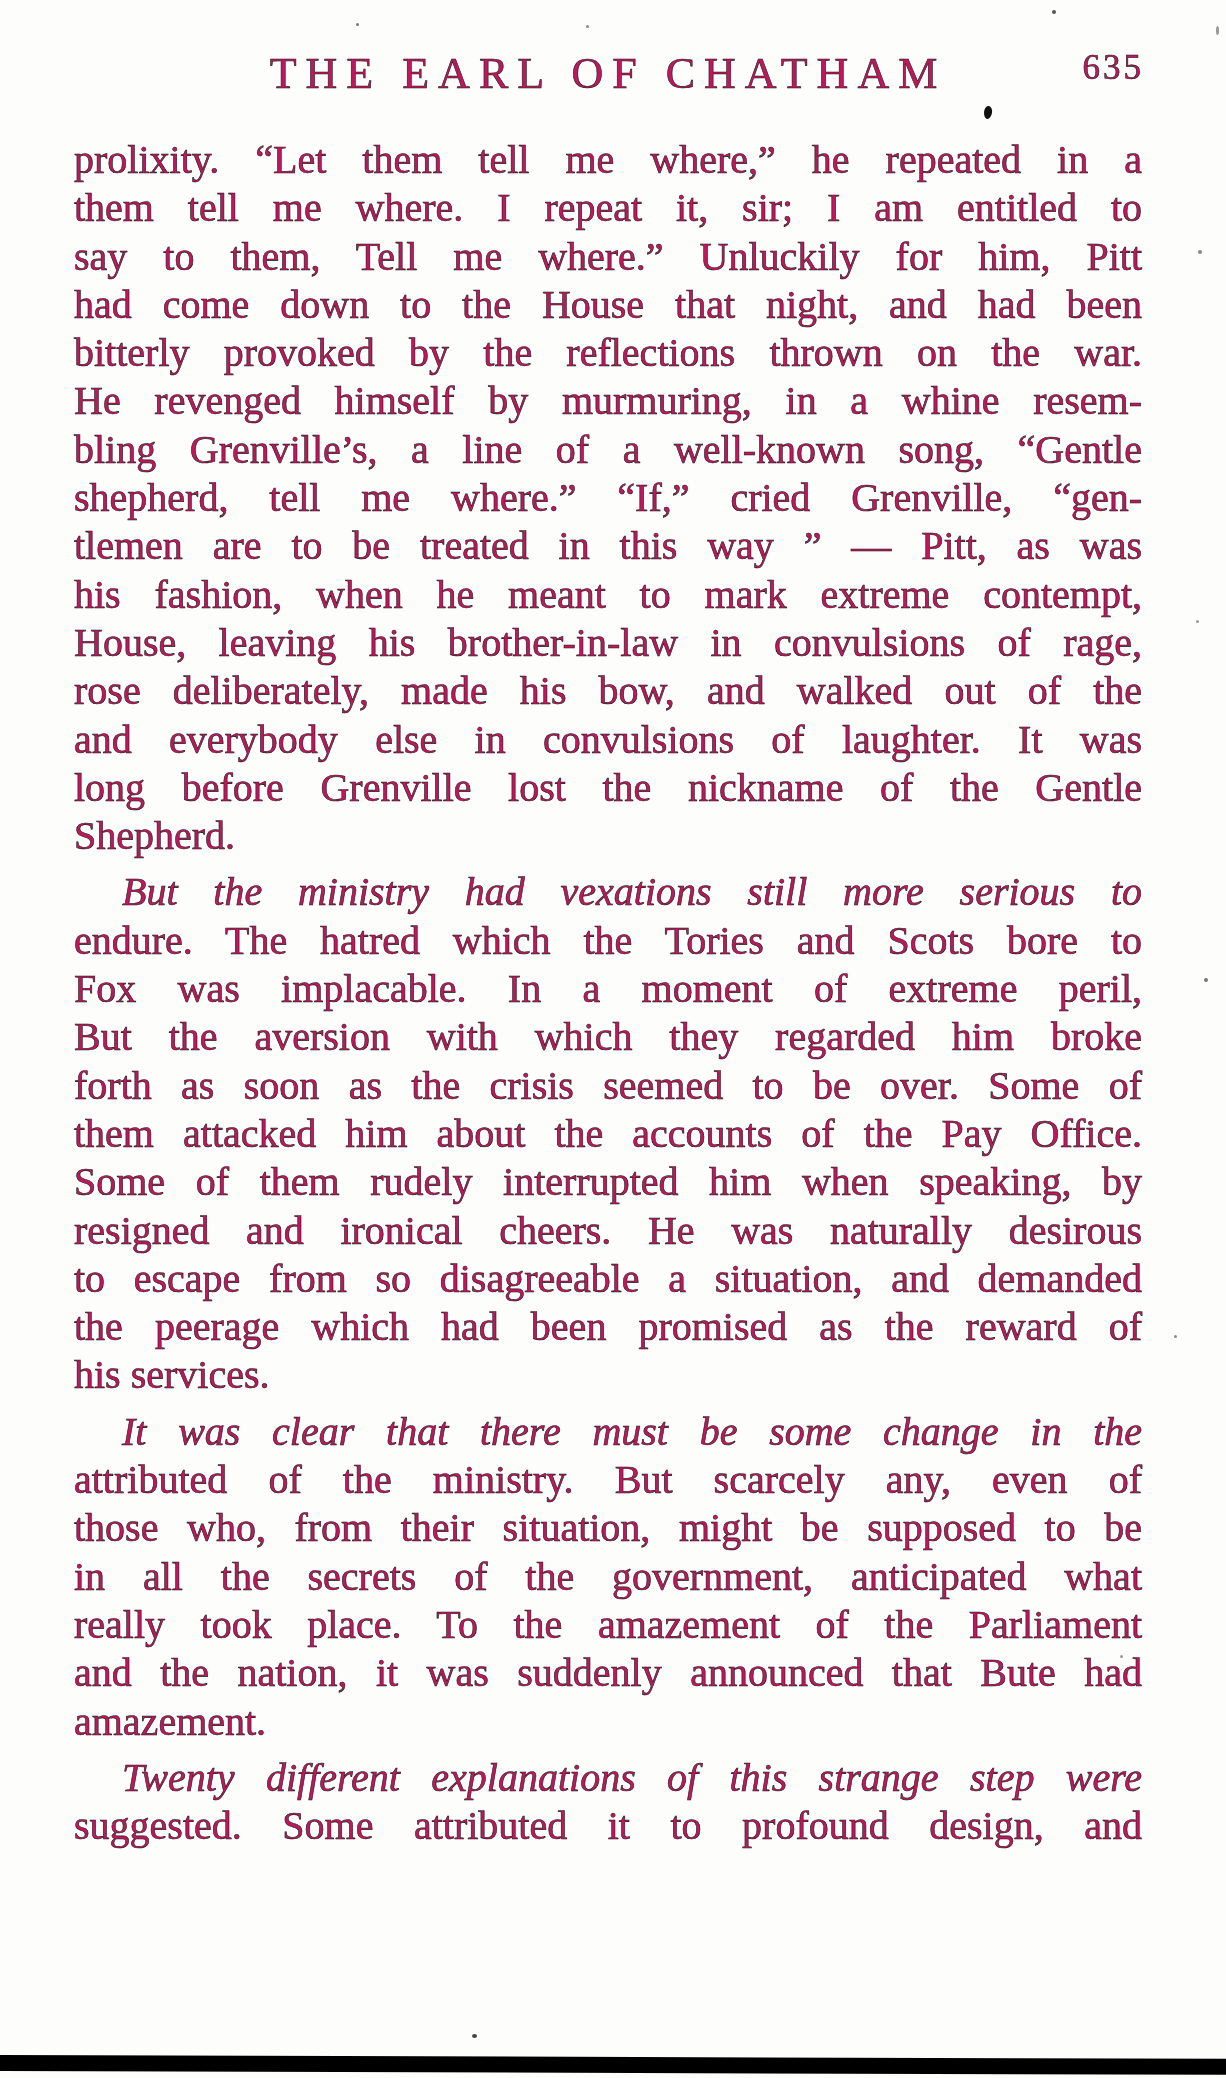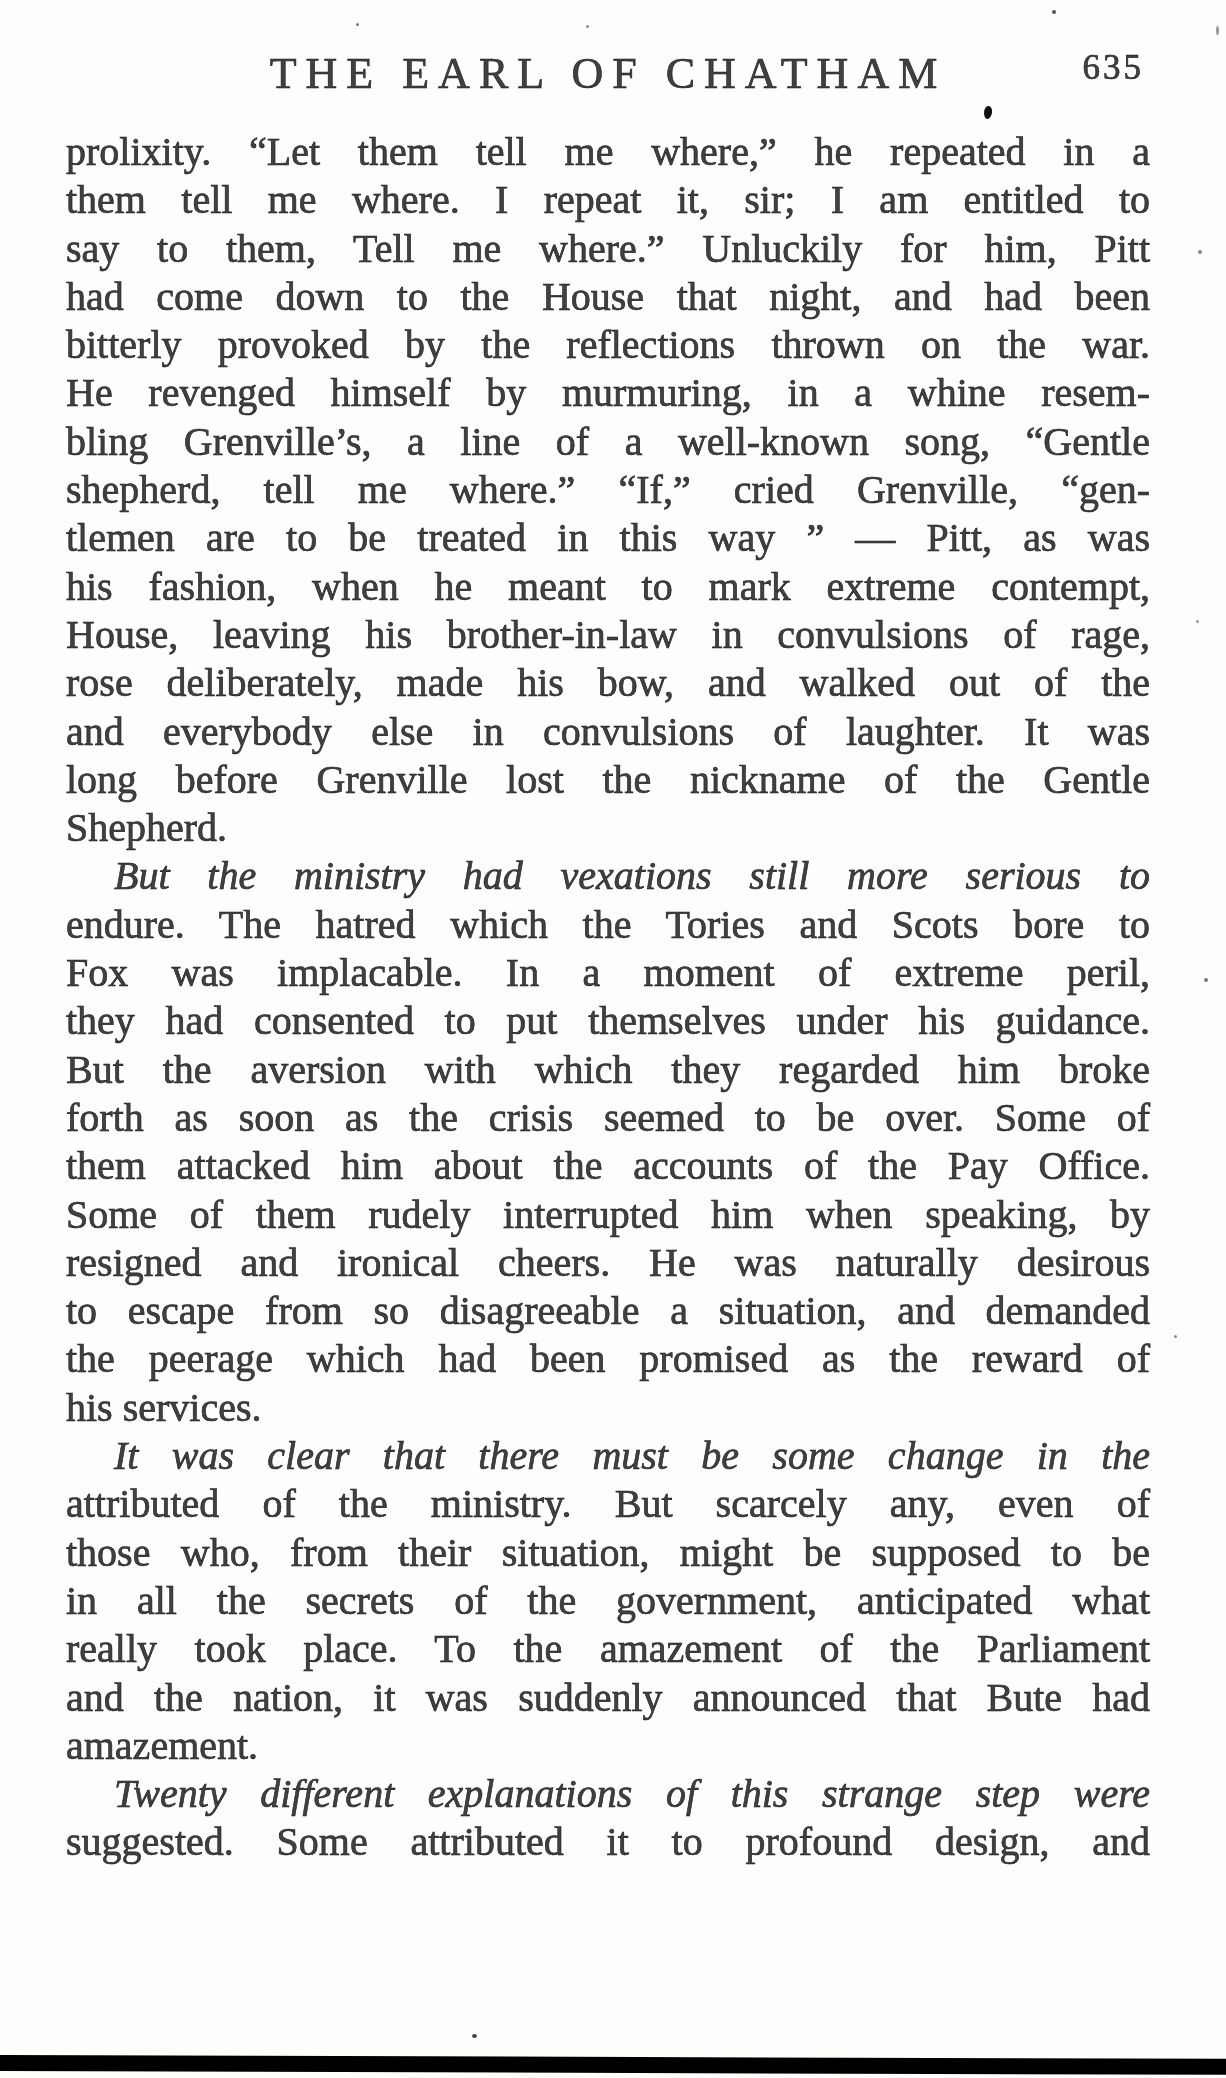--- a/index.html
+++ b/index.html
@@ -39,21 +39,21 @@
     letter-spacing: 3px;
     -webkit-text-stroke: 0.6px #1b1b1b;
   }
   
   .text-block {
     position: absolute;
     left: 66px;
     top: 128px;
     width: 1084px;
   }
-  .paragraph { margin: 0; padding: 0; }
+  .paragraph { margin: 8px; padding: 0; }
   .line {
     height: 48.3px;
     line-height: 48.3px;
     font-size: 40px;
     text-align: justify;
     text-align-last: justify;
     -webkit-text-stroke: 0.6px #1b1b1b;
   }
   .line.indent { text-indent: 48px; font-style: italic; }
   .line.para-end { text-align-last: left; }
@@ -75,21 +75,21 @@
     width: 1242px;
     height: 16px;
     background: #000000;
     transform: rotate(0.18deg);
     transform-origin: left top;
   }
 </style>
 </head>
 <body>
 
-<div class="page" style="background: rgb(253, 253, 252); color: #404040;">
+<div class="page" style="background: rgb(253, 253, 252); color: #be185d;">
 
   <div class="running-head">
     <div class="running-title">THE EARL OF CHATHAM</div>
   </div>
 
   <div class="folio-number">635</div>
 
   <div class="text-block">
       <div class="paragraph">
         <div class="line">prolixity.  “Let them tell me where,” he repeated in a</div>
@@ -105,21 +105,20 @@
         <div class="line">House, leaving his brother-in-law in convulsions of rage,</div>
         <div class="line">rose deliberately, made his bow, and walked out of the</div>
         <div class="line">and everybody else in convulsions of laughter.  It was</div>
         <div class="line">long before Grenville lost the nickname of the Gentle</div>
         <div class="line para-end">Shepherd.</div>
       </div>
       <div class="paragraph">
         <div class="line indent">But the ministry had vexations still more serious to</div>
         <div class="line">endure.  The hatred which the Tories and Scots bore to</div>
         <div class="line">Fox was implacable.  In a moment of extreme peril,</div>
-        <div class="line">they had consented to put themselves under his guidance.</div>
         <div class="line">But the aversion with which they regarded him broke</div>
         <div class="line">forth as soon as the crisis seemed to be over.  Some of</div>
         <div class="line">them attacked him about the accounts of the Pay Office.</div>
         <div class="line">Some of them rudely interrupted him when speaking, by</div>
         <div class="line">resigned and ironical cheers.  He was naturally desirous</div>
         <div class="line">to escape from so disagreeable a situation, and demanded</div>
         <div class="line">the peerage which had been promised as the reward of</div>
         <div class="line para-end">his services.</div>
       </div>
       <div class="paragraph">

